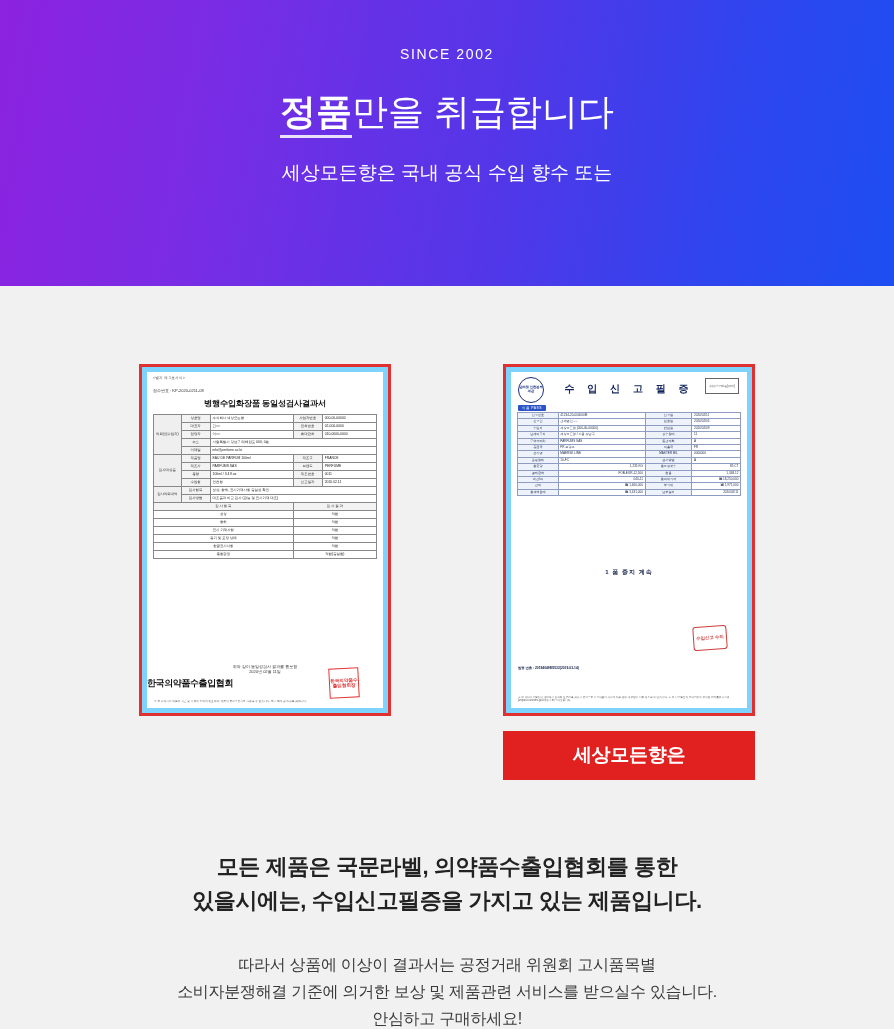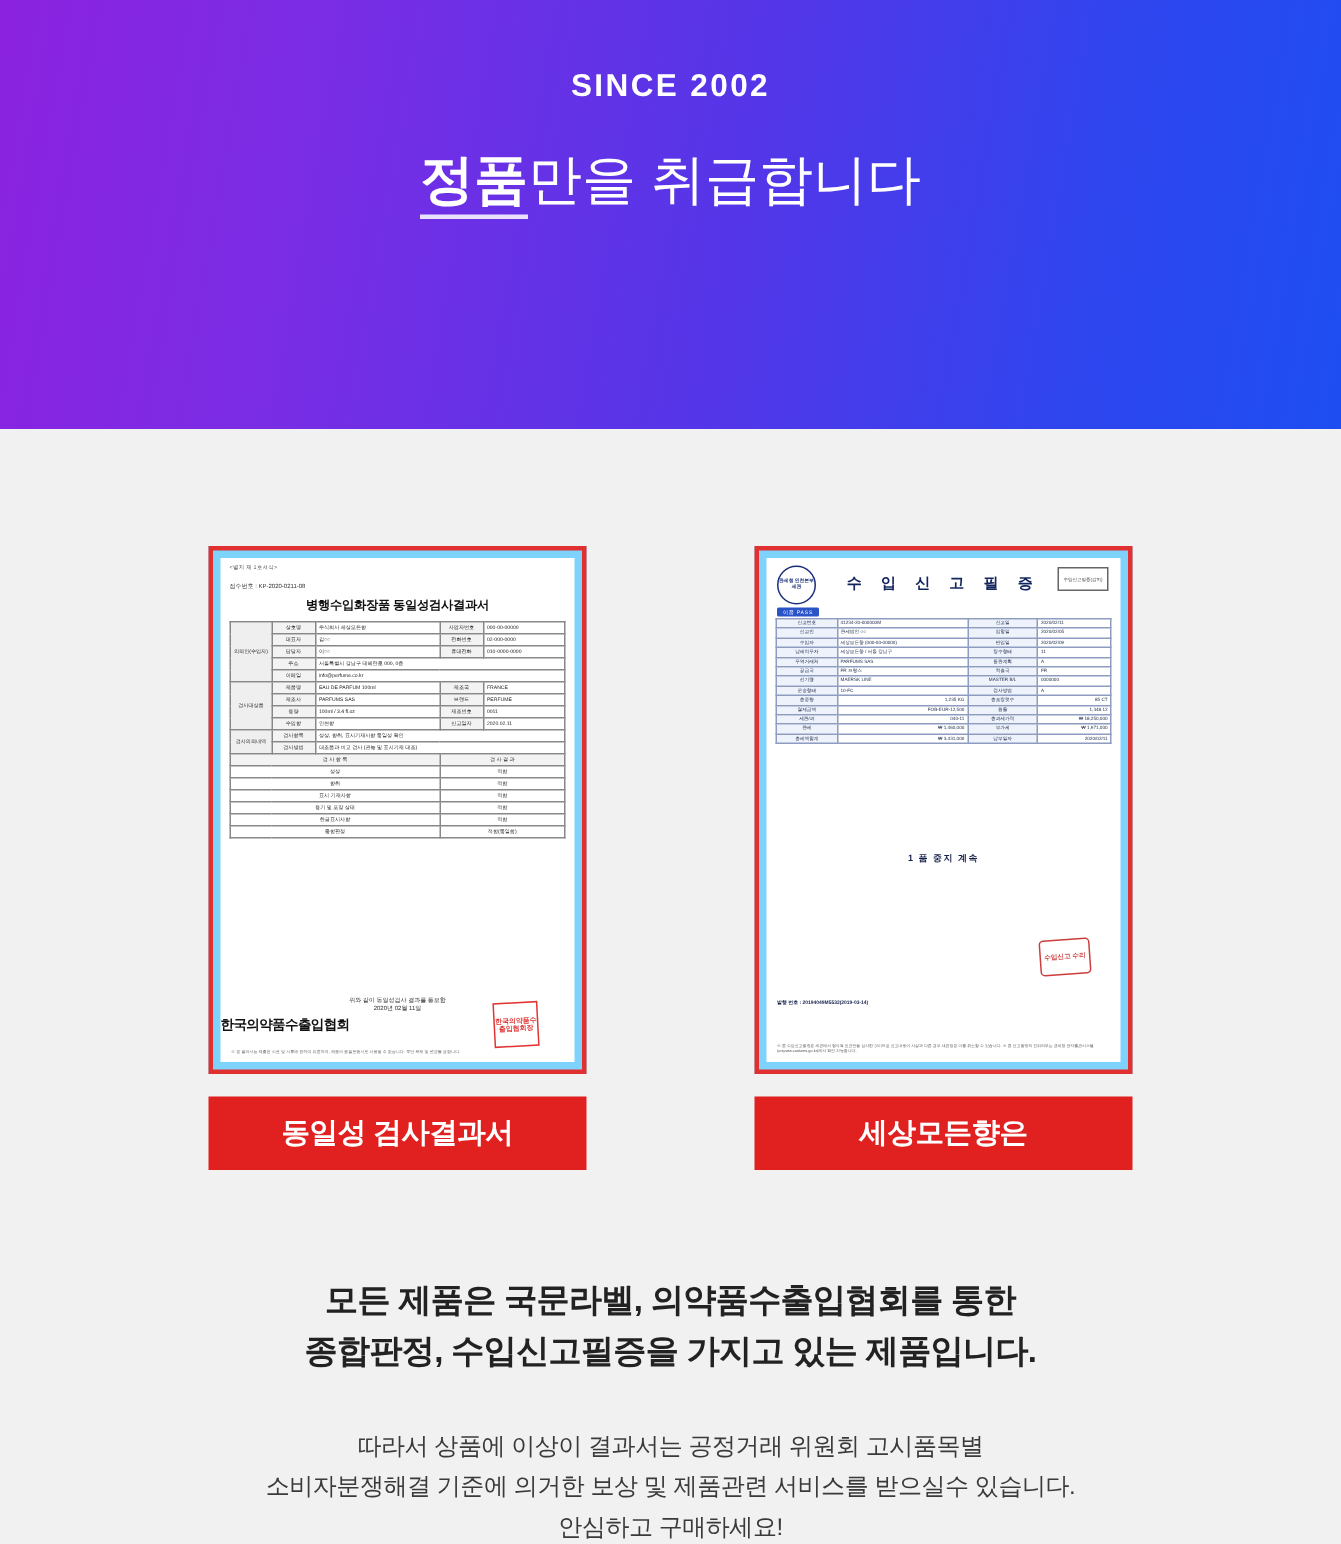--- a/index.html
+++ b/index.html
@@ -25,22 +25,22 @@
   .hero {
     width: 894px;
     height: 286px;
     background: linear-gradient(100deg, #8b22e0 0%, #7b2ce4 22%, #5436e8 55%, #2f45ee 80%, #1d4ef2 100%);
     color: #ffffff;
     text-align: center;
     padding-top: 46px;
     position: relative;
   }
   .hero-since {
-    font-size: 21px;
-    font-weight: bold;
+    font-size: 14px;
+    font-weight: normal;
     letter-spacing: 1.6px;
     margin: 0 0 30px 0;
   }
   .hero-title {
     font-size: 36px;
     font-weight: 500;
     margin: 0 0 26px 0;
     line-height: 1.1;
   }
   .hero-title .accent {
@@ -246,21 +246,21 @@
 <body>
 
 <div class="page">
 
   <section class="hero">
     <p class="hero-since">SINCE 2002</p>
     <h1 class="hero-title">
       <span class="accent">정품</span><span>만을 취급합니다</span>
     </h1>
     <p class="hero-sub">
-      <br>
+      <span>세상모든향은 국내 공식 수입 향수 또는</span><br>
     </p>
   </section>
 
   <section class="certs">
 
     <figure class="cert">
       <div class="cert-frame">
         <div class="cert-doc">
           <div class="d1-tag">&lt;별지 제 1호서식&gt;</div>
           <div class="d1-code">접수번호 : KP-2020-0211-08</div>
@@ -365,21 +365,20 @@
 
           <div class="d1-sign">
             <span>위와 같이 동일성검사 결과를 통보함</span><br>
             <span>2020년 02월 11일</span>
           </div>
           <div class="d1-org">한국의약품수출입협회</div>
           <div class="d1-stamp">한국의약품수출입협회장</div>
           <div class="d1-foot">※ 본 결과서는 제출된 시료 및 서류에 한하여 유효하며, 제품의 품질보증서로 사용될 수 없습니다. 무단 복제 및 변경을 금합니다.</div>
         </div>
       </div>
-      <figcaption class="cert-caption">동일성 검사결과서</figcaption>
     </figure>
 
     <figure class="cert">
       <div class="cert-frame">
         <div class="cert-doc">
           <div class="d2-seal">관세청 인천본부세관</div>
           <div class="d2-head">수 입 신 고 필 증</div>
           <div class="d2-chip">이폼 PASS</div>
           <div class="d2-box">수입신고필증(갑지)</div>
 
@@ -473,21 +472,21 @@
         </div>
       </div>
       <figcaption class="cert-caption">세상모든향은</figcaption>
     </figure>
 
   </section>
 
   <section class="bottom">
     <p class="bottom-lead">
       <span>모든 제품은 국문라벨, 의약품수출입협회를 통한</span><br>
-      <span>종합판정, 수입신고필증을 가지고 있는 제품입니다.</span>
+      <span>있을시에는, 수입신고필증을 가지고 있는 제품입니다.</span>
     </p>
     <p class="bottom-note">
       <span>따라서 상품에 이상이 결과서는 공정거래 위원회 고시품목별</span><br>
       <span>소비자분쟁해결 기준에 의거한 보상 및 제품관련 서비스를 받으실수 있습니다.</span><br>
       <span>안심하고 구매하세요!</span>
     </p>
   </section>
 
 </div>
 

